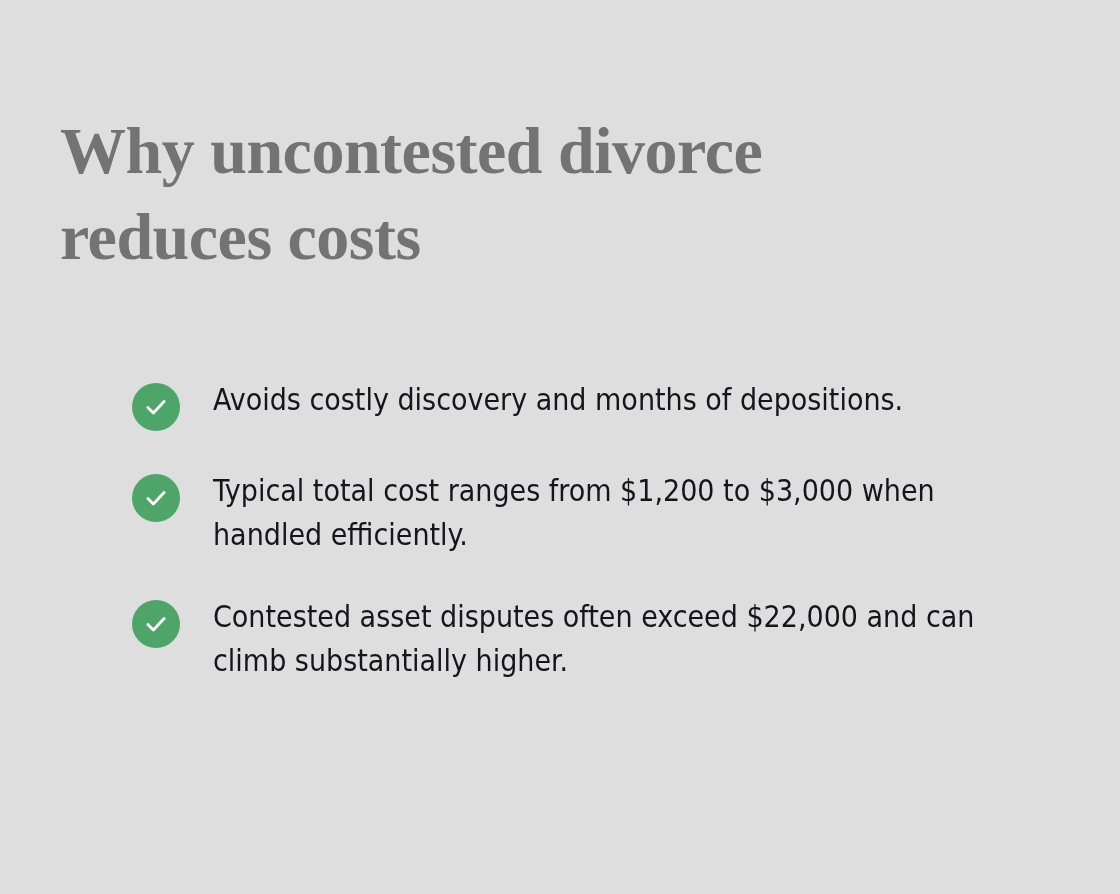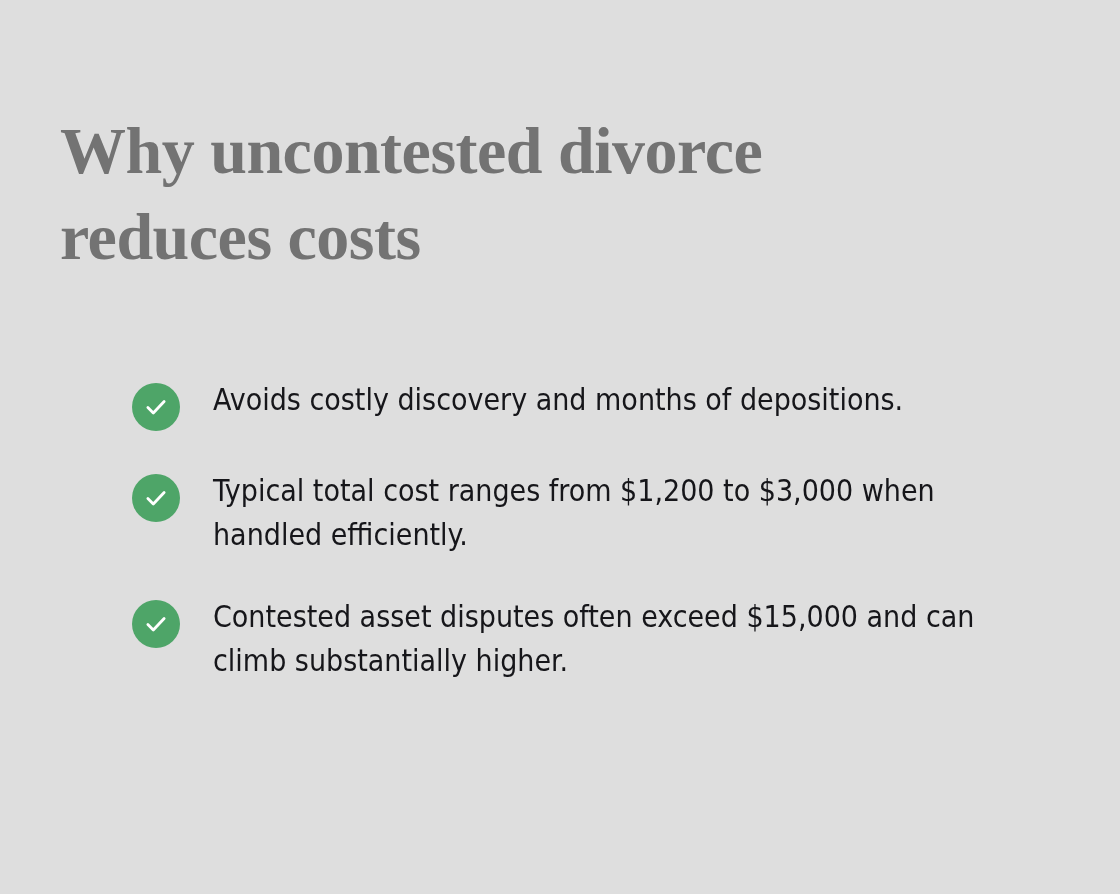--- a/index.html
+++ b/index.html
@@ -113,17 +113,17 @@
       </span>
       <span class="benefit-text">Typical total cost ranges from $1,200 to $3,000 when handled efficiently.</span>
     </li>
 
     <li class="benefit-item">
       <span class="check-badge">
         <svg viewBox="0 0 24 24" fill="none" stroke="#ffffff" stroke-width="2.6" stroke-linecap="round" stroke-linejoin="round">
           <polyline points="4.5,12.5 9.5,17.5 19.5,7"></polyline>
         </svg>
       </span>
-      <span class="benefit-text">Contested asset disputes often exceed $15,000 and can climb substantially higher.</span>
+      <span class="benefit-text">Contested asset disputes often exceed $22,000 and can climb substantially higher.</span>
     </li>
 
   </ul>
 </div>
 
 </body></html>

